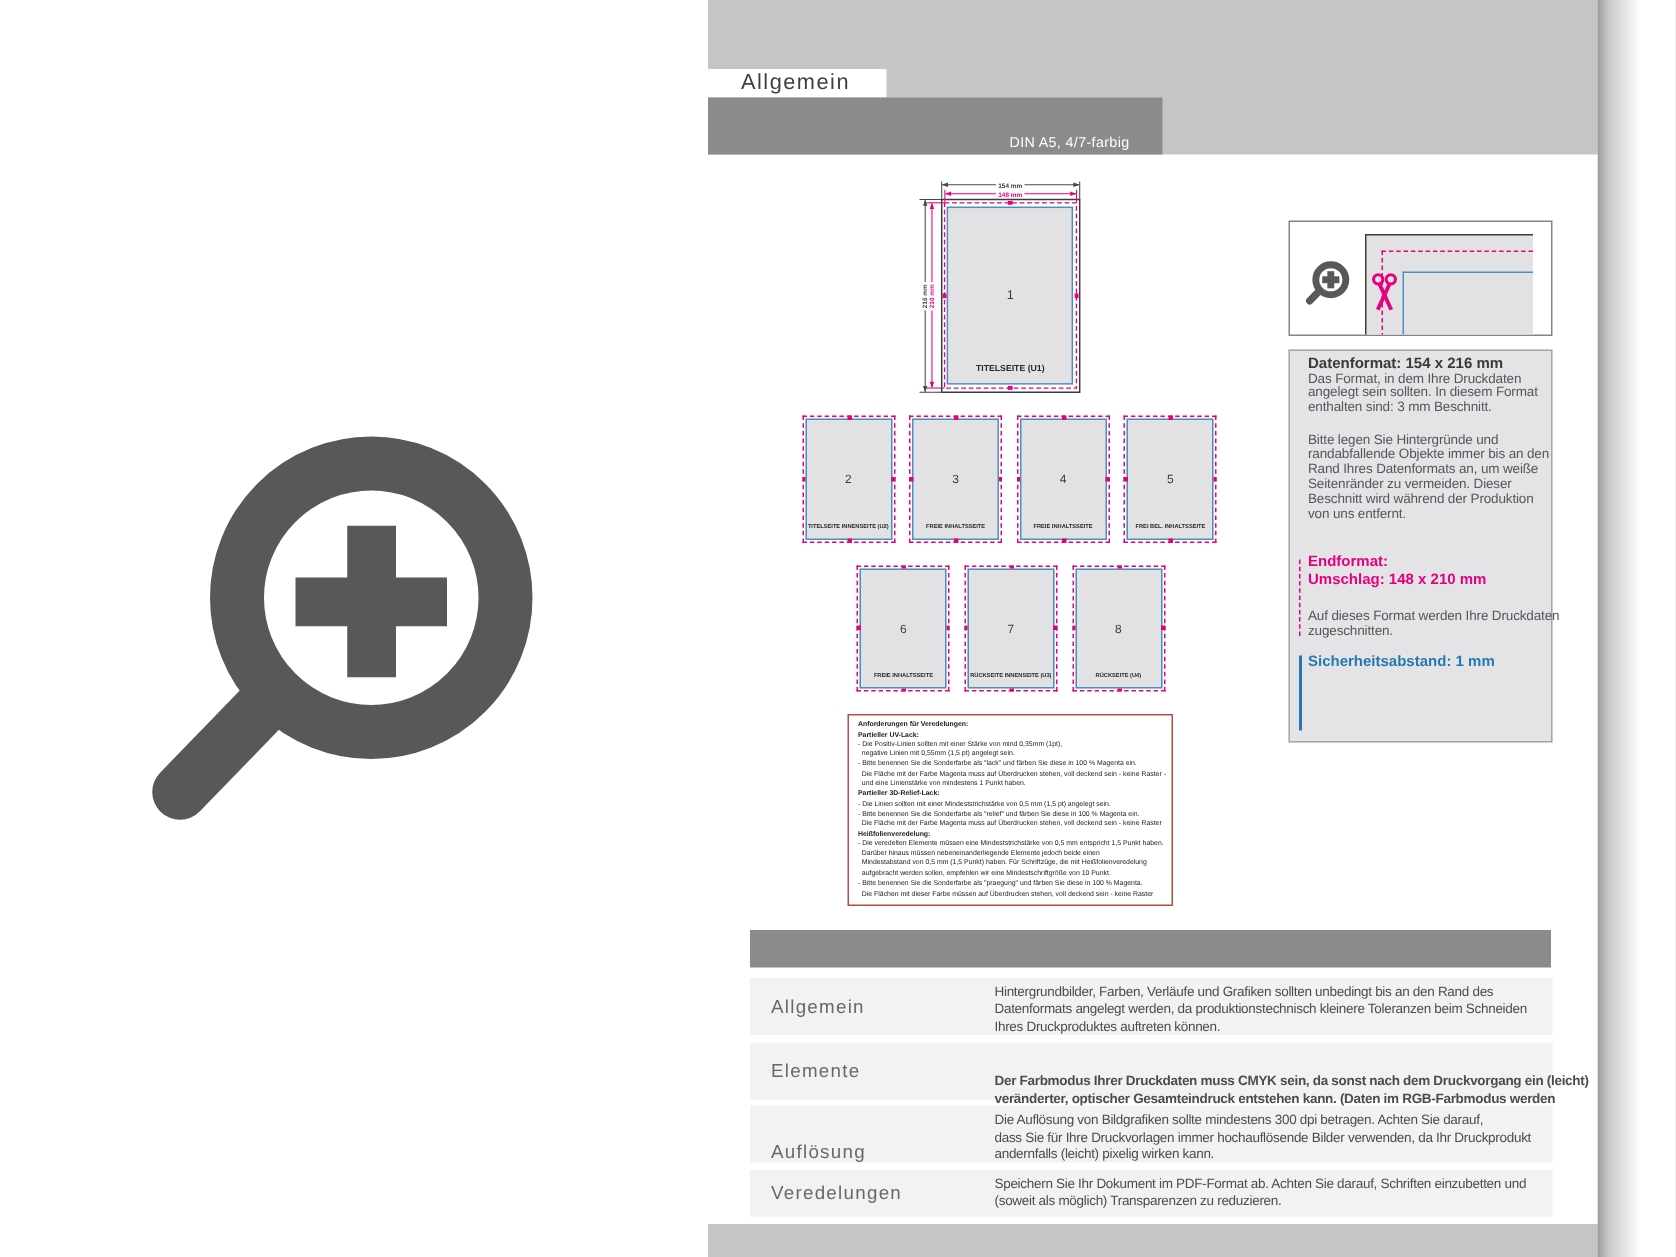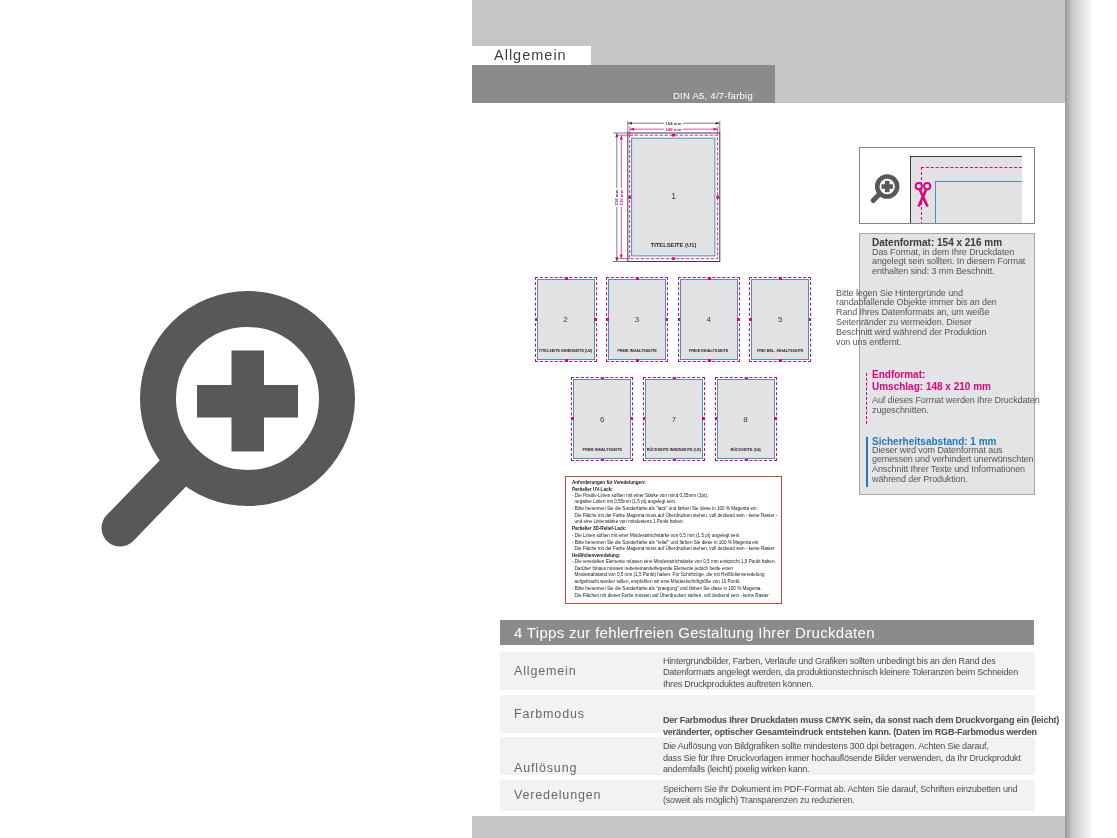--- a/index.html
+++ b/index.html
@@ -241,45 +241,43 @@
 </g>
 </svg>
 </div>
 
 <div class="abs" style="left:859px;top:233px;width:176px;height:262px;border:1px solid #a6a6a8;background:#e4e4e6;box-sizing:border-box;"></div>
 
 <div class="abs" style="left:872px;top:236.5px;font-size:10px;font-weight:bold;color:#3a3a3c;">Datenformat: 154 x 216 mm</div>
 
 <div class="abs ib" style="left:872px;top:247.5px;">Das Format, in dem Ihre Druckdaten<br>angelegt sein sollten. In diesem Format<br>enthalten sind: 3 mm Beschnitt.</div>
 
-<div class="abs ib" style="left:836px;top:288.5px;">Bitte legen Sie Hintergründe und<br>randabfallende Objekte immer bis an den<br>Rand Ihres Datenformats an, um weiße<br>Seitenränder zu vermeiden. Dieser<br>Beschnitt wird während der Produktion<br>von uns entfernt.</div>
+<div class="abs ib" style="left:872px;top:288.5px;">Bitte legen Sie Hintergründe und<br>randabfallende Objekte immer bis an den<br>Rand Ihres Datenformats an, um weiße<br>Seitenränder zu vermeiden. Dieser<br>Beschnitt wird während der Produktion<br>von uns entfernt.</div>
 
 <div class="abs" style="left:866px;top:373px;width:1px;height:51px;border-left:1.6px dashed #e6007e;"></div>
 
 <div class="abs" style="left:872px;top:369px;font-size:10px;font-weight:bold;color:#e6007e;line-height:11.5px;">Endformat:<br>Umschlag: 148 x 210 mm</div>
 
-<div class="abs ib" style="left:872px;top:396px;">Auf dieses Format werden Ihre Druckdaten<br>zugeschnitten.</div>
+<div class="abs ib" style="left:872px;top:406px;">Auf dieses Format werden Ihre Druckdaten<br>zugeschnitten.</div>
 
 <div class="abs" style="left:866px;top:437px;width:1.6px;height:50px;background:#2579b2;"></div>
 
 <div class="abs" style="left:872px;top:435.5px;font-size:10px;font-weight:bold;color:#2579b2;">Sicherheitsabstand: 1 mm</div>
 
-<div class="abs ib" style="left:872px;top:445.5px;">Dieser wird vom Datenformat aus<br>gemessen und verhindert unerwünschten<br>Anschnitt Ihrer Texte und Informationen<br>während der Produktion.</div>
 
 <div class="abs" style="left:500px;top:620px;width:534px;height:25px;background:#8b8b8d;"></div>
 
-<div class="abs" style="left:514px;top:624px;font-size:15px;color:#ffffff;letter-spacing:0.3px;">4 Tipps zur fehlerfreien Gestaltung Ihrer Druckdaten</div>
 
 <div class="tip" style="top:652px;height:38px;">
 <div class="tlab" style="top:12px;">Allgemein</div>
 <div class="tbody" style="top:4px;">Hintergrundbilder, Farben, Verläufe und Grafiken sollten unbedingt bis an den Rand des<br>Datenformats angelegt werden, da produktionstechnisch kleinere Toleranzen beim Schneiden<br>Ihres Druckproduktes auftreten können.</div>
 </div>
 
 <div class="tip" style="top:695.3px;height:37.5px;">
-<div class="tlab" style="top:12px;">Farbmodus</div>
+<div class="tlab" style="top:12px;">Elemente</div>
 <div class="tbody" style="top:20px;font-weight:bold;">Der Farbmodus Ihrer Druckdaten muss CMYK sein, da sonst nach dem Druckvorgang ein (leicht)<br>veränderter, optischer Gesamteindruck entstehen kann. (Daten im RGB-Farbmodus werden<br>automatisch durch uns nach CMYK konvertiert.)</div>
 </div>
 
 <div class="tip" style="top:737.1px;height:38px;">
 <div class="tlab" style="top:12px;margin-top:12px;">Auflösung</div>
 <div class="tbody" style="top:4px;">Die Auflösung von Bildgrafiken sollte mindestens 300 dpi betragen. Achten Sie darauf,<br>dass Sie für Ihre Druckvorlagen immer hochauflösende Bilder verwenden, da Ihr Druckprodukt<br>andernfalls (leicht) pixelig wirken kann.</div>
 </div>
 
 <div class="tip" style="top:779.5px;height:31px;">
 <div class="tlab" style="top:8px;">Veredelungen</div>

